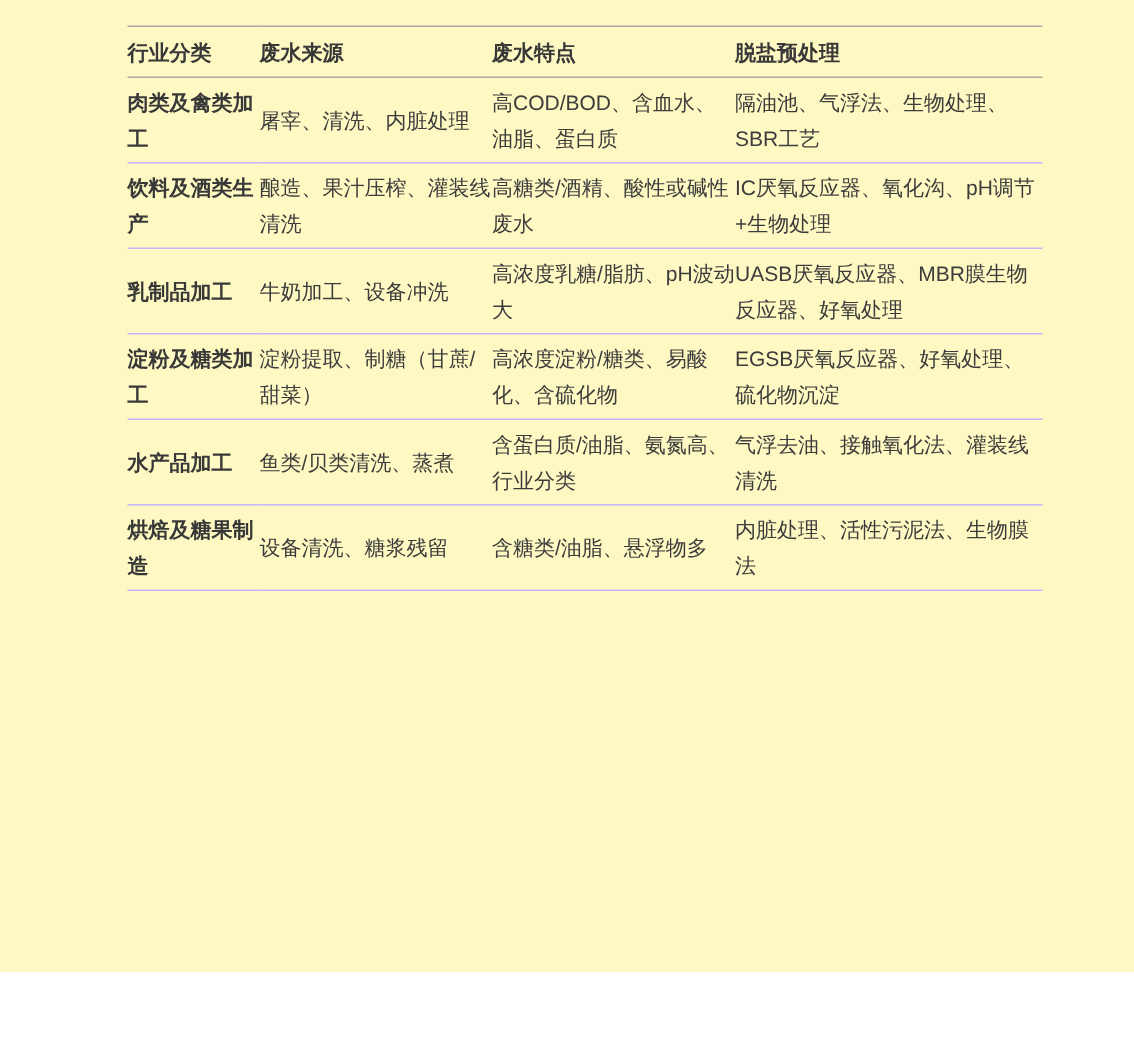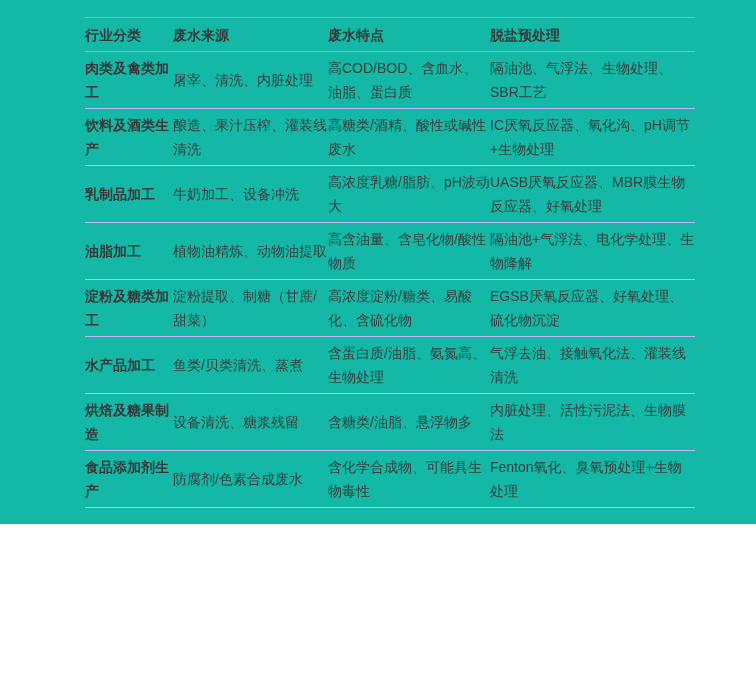--- a/index.html
+++ b/index.html
@@ -6,23 +6,23 @@
     margin: 0;
     padding: 0;
     background: #ffffff;
     width: 756px;
     height: 692px;
     font-family: "Liberation Sans", sans-serif;
     color: #3c3c3c;
   }
   .page {
     width: 756px;
-    height: 524px;
+    height: 648px;
     overflow: hidden;
-    background: #14b8a6;
+    background: #fef9c3;
   }
   table.wastewater {
     border-collapse: collapse;
     table-layout: fixed;
     width: 610px;
     margin: 17px 0 0 85px;
     font-size: 14px;
     line-height: 24px;
     color: #3c3c3c;
   }
@@ -89,44 +89,32 @@
         <td class="c3">高糖类/酒精、酸性或碱性废水</td>
         <td class="c4">IC厌氧反应器、氧化沟、pH调节+生物处理</td>
       </tr>
       <tr>
         <th class="c1">乳制品加工</th>
         <td class="c2">牛奶加工、设备冲洗</td>
         <td class="c3">高浓度乳糖/脂肪、pH波动大</td>
         <td class="c4">UASB厌氧反应器、MBR膜生物反应器、好氧处理</td>
       </tr>
       <tr>
-        <th class="c1">油脂加工</th>
-        <td class="c2">植物油精炼、动物油提取</td>
-        <td class="c3">高含油量、含皂化物/酸性物质</td>
-        <td class="c4">隔油池+气浮法、电化学处理、生物降解</td>
-      </tr>
-      <tr>
         <th class="c1">淀粉及糖类加工</th>
         <td class="c2">淀粉提取、制糖（甘蔗/甜菜）</td>
         <td class="c3">高浓度淀粉/糖类、易酸化、含硫化物</td>
         <td class="c4">EGSB厌氧反应器、好氧处理、硫化物沉淀</td>
       </tr>
       <tr>
         <th class="c1">水产品加工</th>
         <td class="c2">鱼类/贝类清洗、蒸煮</td>
-        <td class="c3">含蛋白质/油脂、氨氮高、生物处理</td>
+        <td class="c3">含蛋白质/油脂、氨氮高、行业分类</td>
         <td class="c4">气浮去油、接触氧化法、灌装线清洗</td>
       </tr>
       <tr>
         <th class="c1">烘焙及糖果制造</th>
         <td class="c2">设备清洗、糖浆残留</td>
         <td class="c3">含糖类/油脂、悬浮物多</td>
         <td class="c4">内脏处理、活性污泥法、生物膜法</td>
       </tr>
-      <tr>
-        <th class="c1">食品添加剂生产</th>
-        <td class="c2">防腐剂/色素合成废水</td>
-        <td class="c3">含化学合成物、可能具生物毒性</td>
-        <td class="c4">Fenton氧化、臭氧预处理+生物处理</td>
-      </tr>
     </tbody>
   </table>
 </div>
 
 </body></html>

